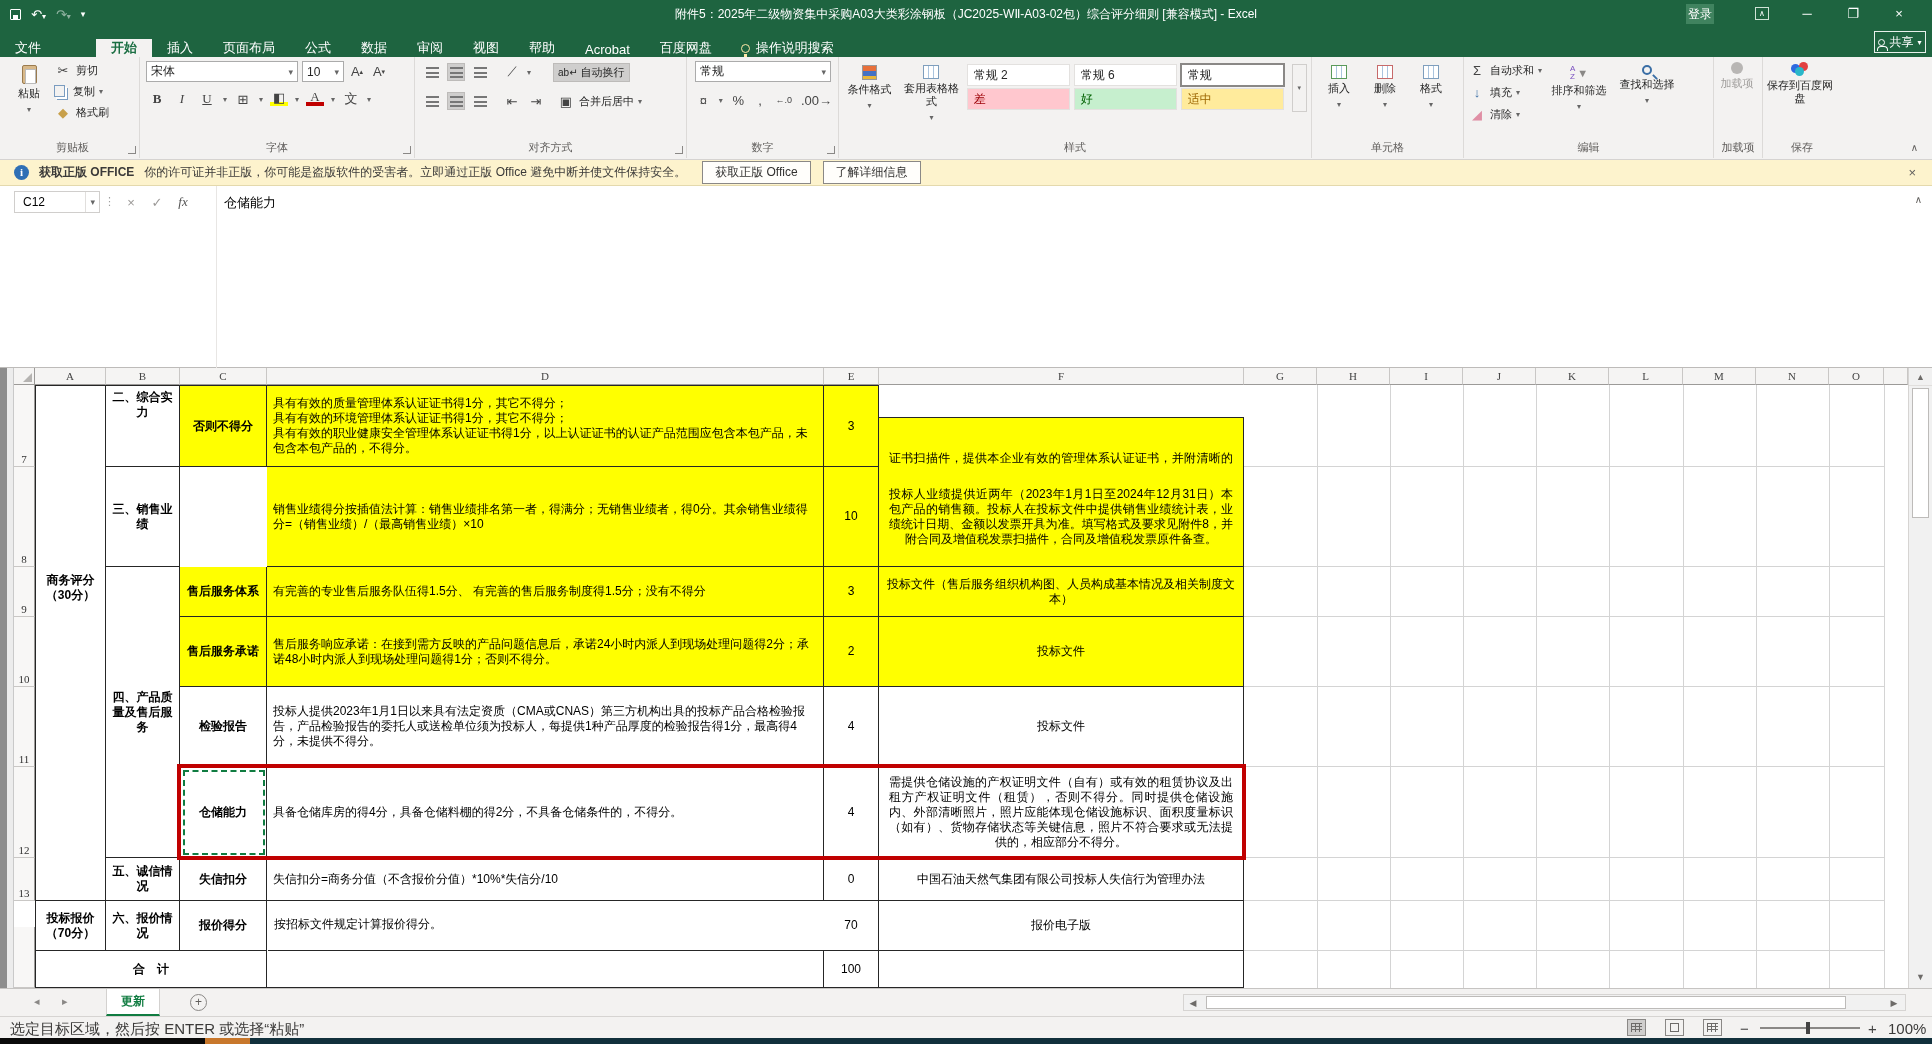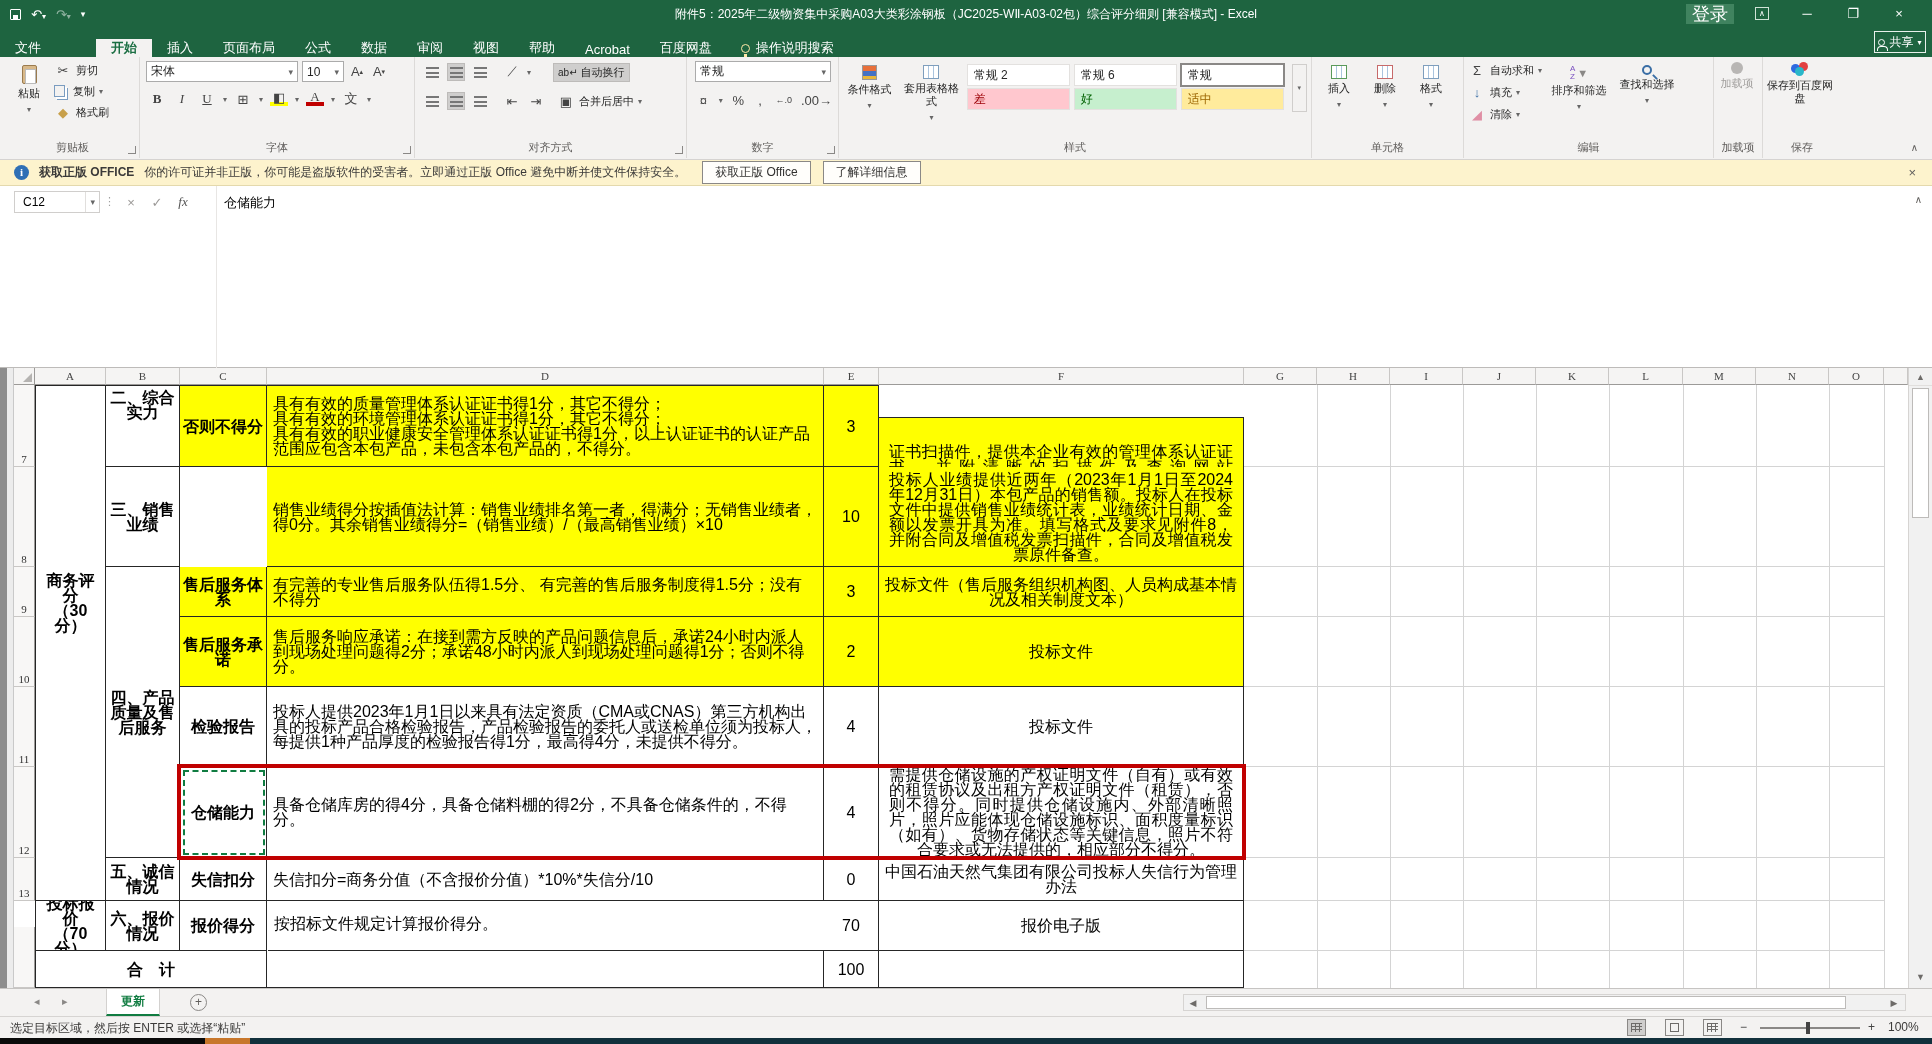--- a/index.html
+++ b/index.html
@@ -6,21 +6,21 @@
   html,body { width:1932px; height:1044px; overflow:hidden; background:#fff;
               font-family:"Liberation Sans","DejaVu Sans",sans-serif; }
 
   
   .titlebar { position:absolute; left:0; top:0; width:1932px; height:28px; background:#1e6440; color:#fff; }
   .qat { position:absolute; left:10px; top:0; height:28px; display:flex; align-items:center; gap:10px; }
   .qat-ico { color:#fff; font-size:13px; line-height:1; cursor:default; }
   .floppy { width:11px; height:11px; border:1.5px solid #fff; border-radius:1px; position:relative; }
   .floppy::after { content:""; position:absolute; left:2px; bottom:0; width:5px; height:4px; background:#fff; }
   .win-title { position:absolute; left:0; top:0; width:100%; height:28px; text-align:center; line-height:28px; font-size:12px; color:#fff; }
-  .login-btn { position:absolute; left:1686px; top:4px; width:48px; height:20px; background:#40835f; color:#fff; font-size:18px; text-align:center; line-height:20px; }
+  .login-btn { position:absolute; left:1686px; top:4px; width:28px; height:20px; background:#40835f; color:#fff; font-size:12px; text-align:center; line-height:20px; }
   .ribbonopt { position:absolute; left:1755px; top:7px; width:14px; height:13px; border:1px solid #cfe3d6; color:#fff; font-size:8px; text-align:center; line-height:12px; }
   .winbtn { position:absolute; top:0; width:34px; height:28px; color:#fff; font-size:13px; text-align:center; line-height:28px; }
 
   
   .menubar { position:absolute; left:0; top:28px; width:1932px; height:29px; background:#1e6440; display:flex; align-items:flex-end; }
   .mtab { color:#fff; font-size:13px; padding:0 15px; display:flex; align-items:center; }
   .mtab.active { background:#f3f2f1; color:#1a6e42; font-weight:bold;margin-left:40px; }
   .search-wrap { display:flex; align-items:center; gap:6px; color:#fff; font-size:13px; margin-left:14px; }
   .bulb { width:9px; height:9px; border:1.5px solid #ffe9a8; border-radius:50%; position:relative; }
   .bulb::after { content:""; position:absolute; left:2px; top:9px; width:3px; height:3px; background:#ffe9a8; }
@@ -69,21 +69,21 @@
   .fdivider { position:absolute; left:216px; top:0; width:1px; height:182px; background:#e8e6e4; }
 
   
   .grid { position:absolute; left:0; top:368px; width:1932px; height:620px; background:#fff; overflow:hidden; }
   .gutter1 { position:absolute; left:0; top:0; width:7px; height:620px; background:#8d8d8d; }
   .gutter2 { position:absolute; left:7px; top:0; width:7px; height:620px; background:#ececec; border-right:1px solid #c9c9c9; }
   .colhead { position:absolute; top:0; height:17px; background:#f5f4f3; border-right:1px solid #c9c7c5; border-bottom:1px solid #9c9a98; font-size:11px; color:#444; text-align:center; line-height:16px; font-family:"Liberation Serif",serif; }
   .corner { position:absolute; left:14px; top:0; width:21px; height:17px; background:#f5f4f3; border-right:1px solid #9c9a98; border-bottom:1px solid #9c9a98; }
   .corner::after { content:""; position:absolute; right:2px; bottom:2px; border-left:9px solid transparent; border-bottom:9px solid #b5b3b1; }
   .rowhead { position:absolute; left:14px; width:21px; background:#f8f7f6; border-right:1px solid #9c9a98; border-bottom:1px solid #c9c7c5; font-size:11px; color:#333; display:flex; align-items:flex-end; justify-content:center; padding-bottom:1px; font-family:"Liberation Serif",serif; }
-  .c { position:absolute; border-right:1px solid #262626; border-bottom:1px solid #262626; background:#fff; display:flex; align-items:center; justify-content:center; text-align:center; font-size:16px; line-height:15px; color:#000; overflow:hidden; padding:1px 3px; }
+  .c { position:absolute; border-right:1px solid #262626; border-bottom:1px solid #262626; background:#fff; display:flex; align-items:center; justify-content:center; text-align:center; font-size:12px; line-height:15px; color:#000; overflow:hidden; padding:1px 3px; }
   .c.yel { background:#ffff00; }
   .c.b { font-weight:bold; }
   .c.lft { border-left:1px solid #262626; }
   .c.topb { border-top:1px solid #262626; }
   .c.al { justify-content:flex-start; text-align:left; padding:2px 6px; }
   .c.pre { white-space:pre-wrap; }
   .c.justc { text-align:justify; text-align-last:center; padding:2px 10px; }
   .c.topalign { align-items:flex-start; padding-top:4px; }
   .gline-v { position:absolute; top:17px; width:1px; height:603px; background:#d4d4d4; }
   .gline-h { position:absolute; left:1244px; width:640px; height:1px; background:#d4d4d4; }
@@ -94,21 +94,21 @@
 
   
   .tabrow { position:absolute; left:0; top:988px; width:1932px; height:28px; background:#f3f2f1; border-top:1px solid #c6c4c2; }
   .sheettab { position:absolute; left:106px; top:0; height:27px; background:#fff; color:#107c41; font-weight:bold; font-size:12px; padding:0 14px; display:flex; align-items:center; border-bottom:2px solid #107c41; border-left:1px solid #d3d1cf; border-right:1px solid #d3d1cf; }
   .navarr { position:absolute; top:6px; color:#8a8886; font-size:11px; }
   .addsheet { position:absolute; left:190px; top:5px; width:17px; height:17px; border:1px solid #8a8886; border-radius:50%; color:#605e5c; font-size:12px; text-align:center; line-height:15px; }
   .hscroll { position:absolute; left:1183px; top:5px; width:723px; height:17px; background:#f1f1f1; border:1px solid #d6d4d2; display:flex; align-items:center; }
   .hthumb { position:absolute; left:22px; top:1px; width:640px; height:13px; background:#fff; border:1px solid #bdbbb9; }
 
   
-  .statusbar { position:absolute; left:0; top:1016px; width:1932px; height:22px; background:#f3f2f1; border-top:1px solid #d6d4d2; font-size:12px; color:#3b3a39; }
+  .statusbar { position:absolute; left:0; top:1016px; width:1932px; height:22px; background:#f3f2f1; border-top:1px solid #d6d4d2; font-size:15px; color:#3b3a39; }
   .viewico { width:19px; height:17px; border:1px solid #8a8886; display:inline-flex; align-items:center; justify-content:center; }
   .viewico .vg { width:11px; height:9px; background:repeating-linear-gradient(to right,#6d6b69 0 1px,transparent 1px 4px),repeating-linear-gradient(to bottom,#6d6b69 0 1px,transparent 1px 3px); }
   .zoomtrack { position:absolute; left:1760px; top:10px; width:100px; height:2px; background:#8a8886; }
   .zoomthumb { position:absolute; left:1806px; top:5px; width:4px; height:12px; background:#444; }
   .taskstrip { position:absolute; left:0; top:1038px; width:1932px; height:6px; background:#11303c; }
 </style>
 </head>
 <body>
 
 <div class="titlebar">

